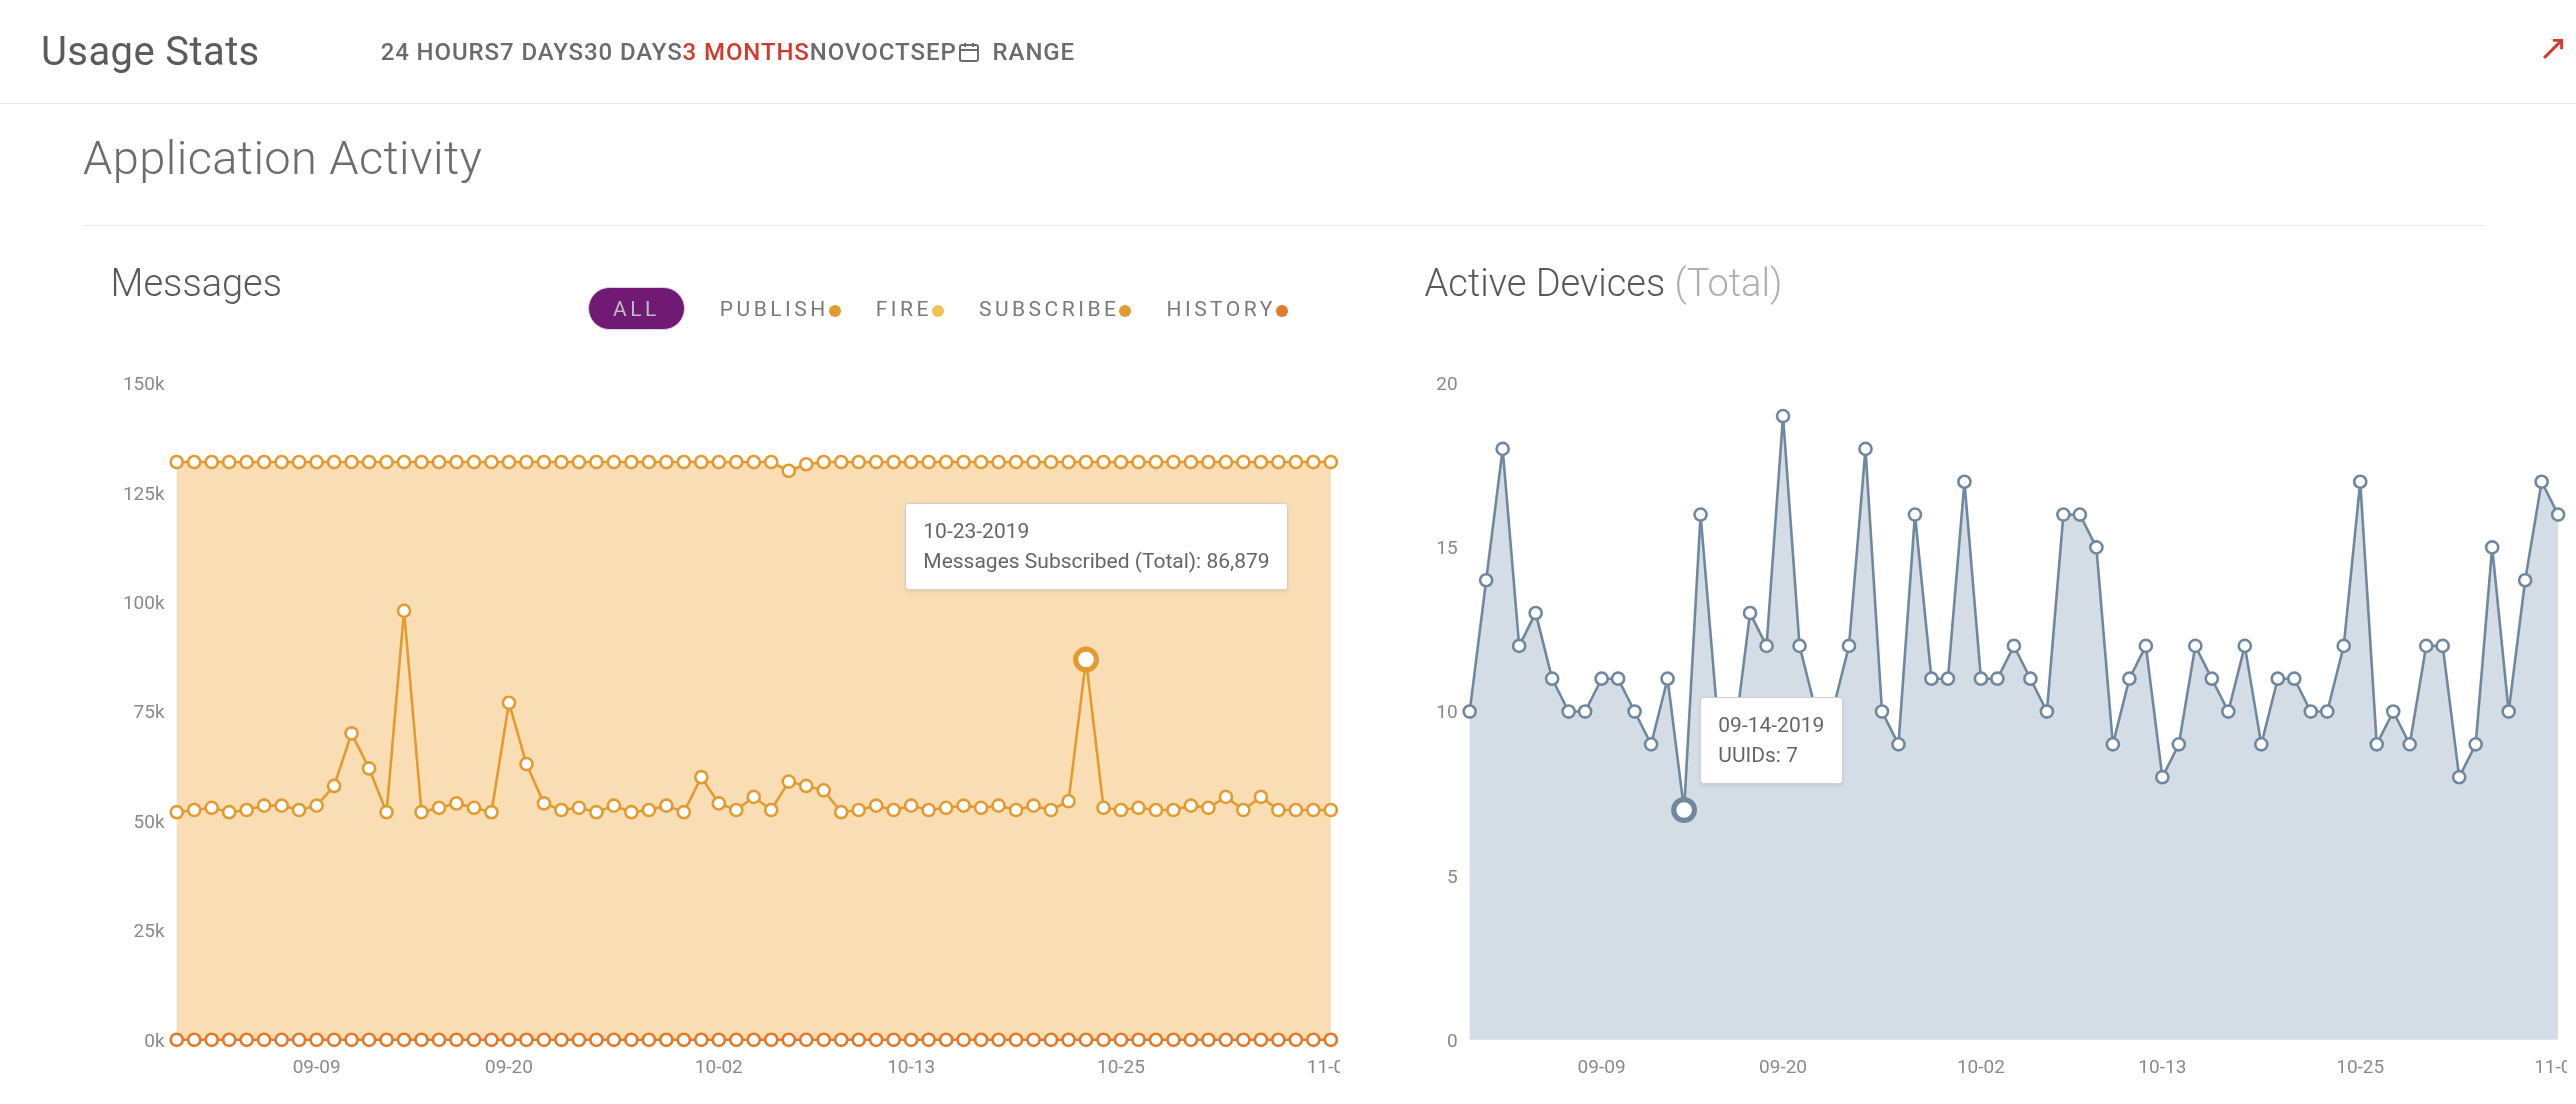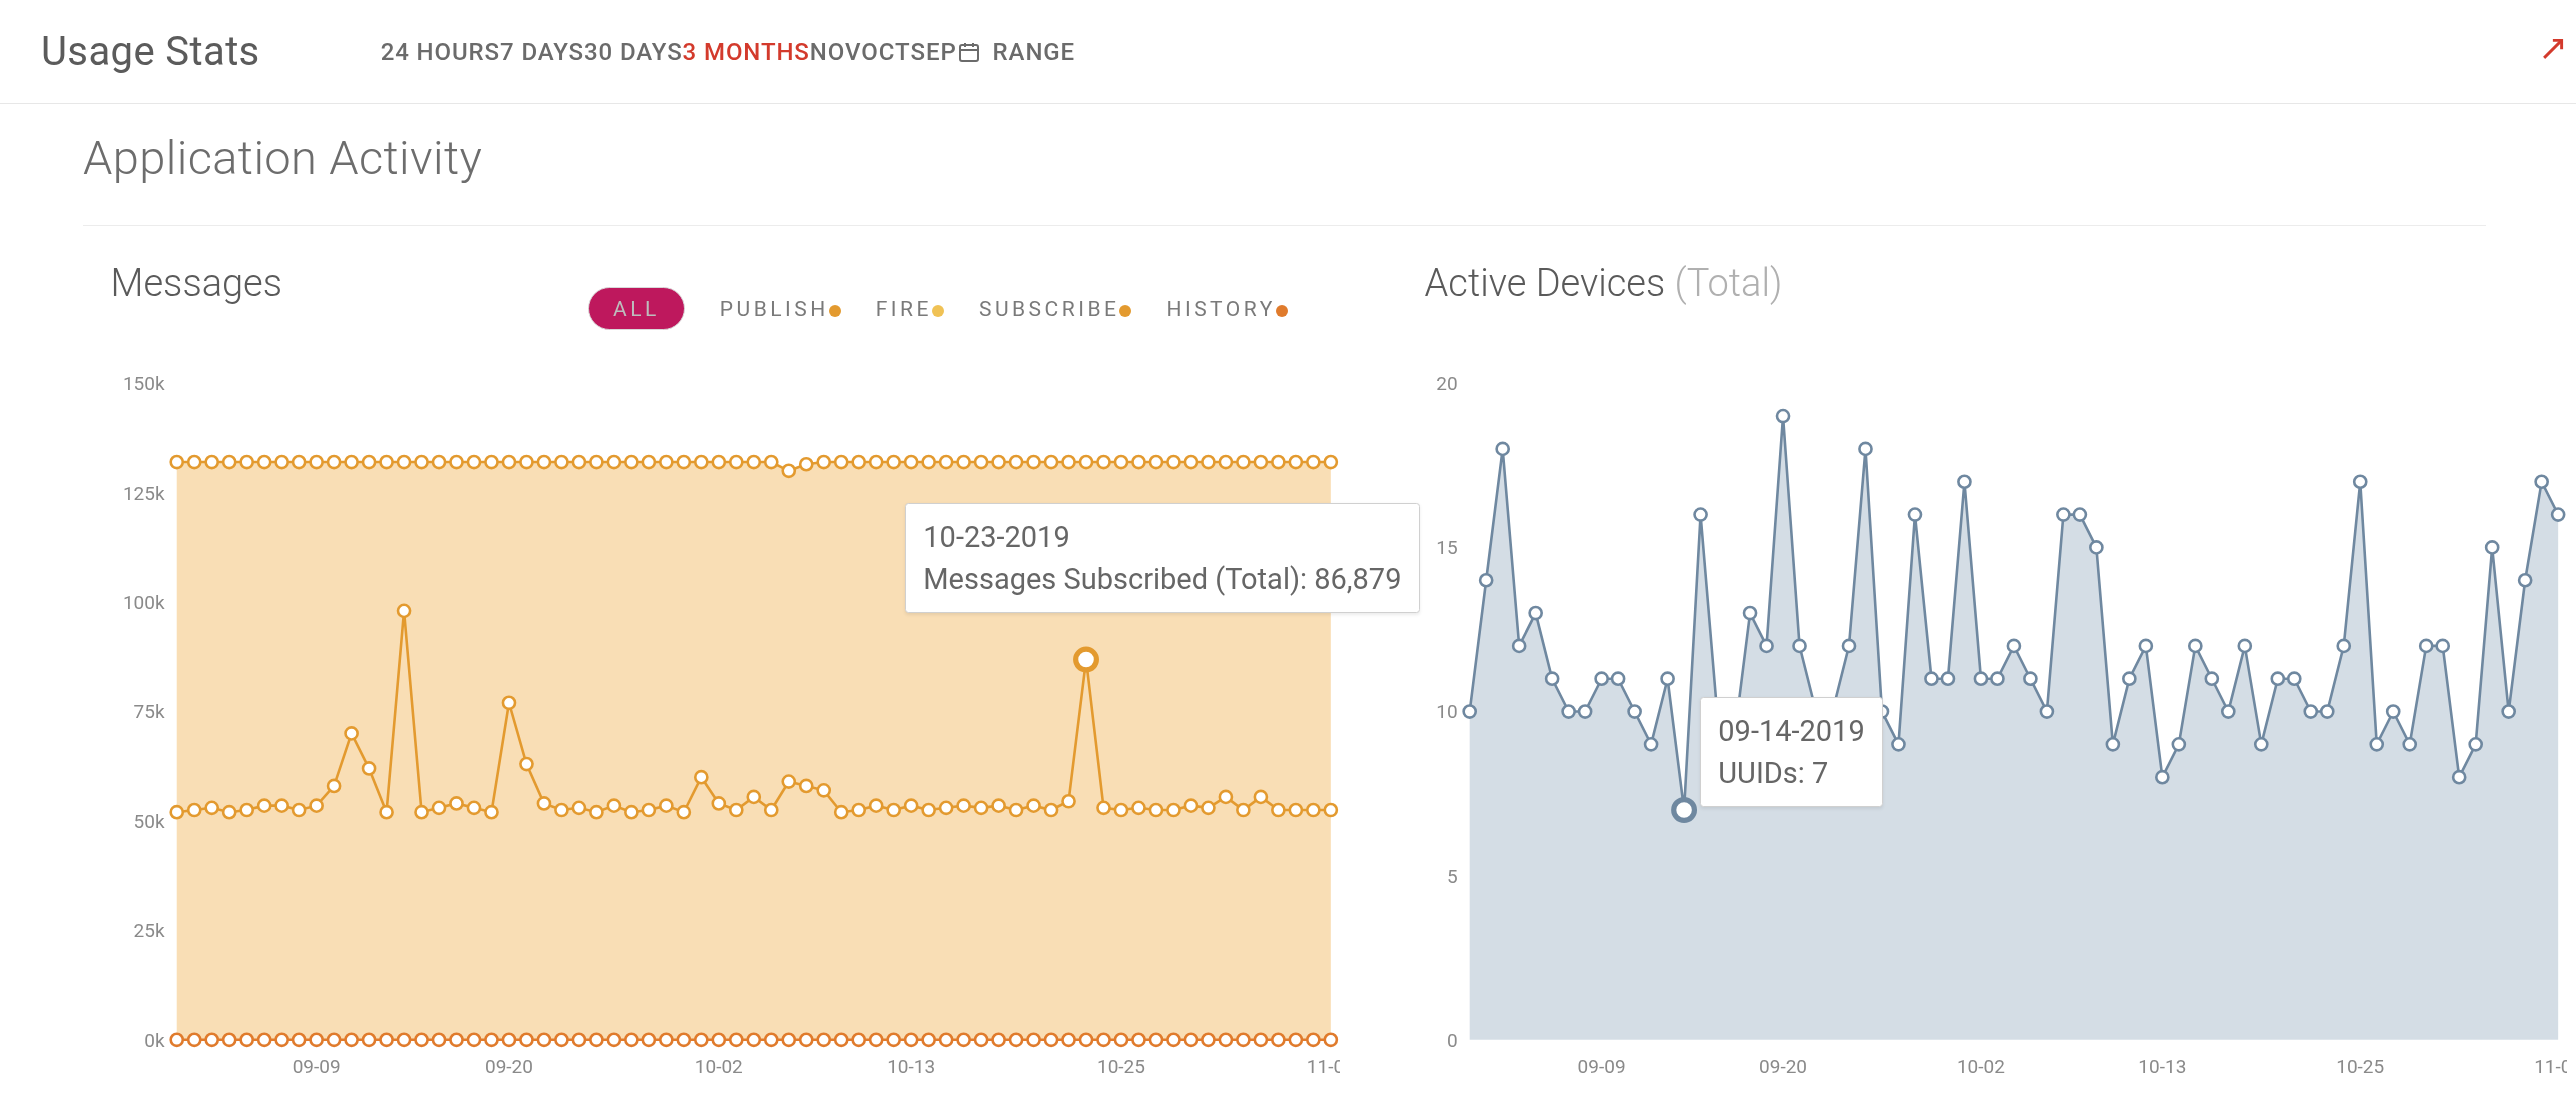--- a/index.html
+++ b/index.html
@@ -92,21 +92,21 @@
     align-items: center;
     gap: 35px;
   }
   .msg-legend .pill {
     border: 1.7px solid #d9d9d9;
     border-radius: 864px;
     padding: 8.6px 24px;
     font-size: 21px;
     letter-spacing: 3.5px;
     color: #bdbdbd;
-    background: #be185d;
+    background: #701a75;
     cursor: pointer;
   }
   .msg-legend .item {
     display: flex;
     flex-direction: row;
     align-items: center;
     font-size: 21px;
     letter-spacing: 3.5px;
     color: #7a7a7a;
     cursor: pointer;
@@ -119,21 +119,21 @@
     margin-top: 61px;
   }
 
   
   .tooltip {
     position: absolute;
     background: #fff;
     border: 0.9px solid #d0d0d0;
     border-radius: 3.5px;
     padding: 12px 17.3px;
-    font-size: 29px;
+    font-size: 21px;
     color: #666;
     box-shadow: 0 1.7px 3.5px rgba(0,0,0,0.08);
     line-height: 1.45;
     white-space: nowrap;
   }
 
   
   .axis-text { font-size: 22px; fill: #8a8a8a; font-family: inherit; }
 </style>
 </head>

